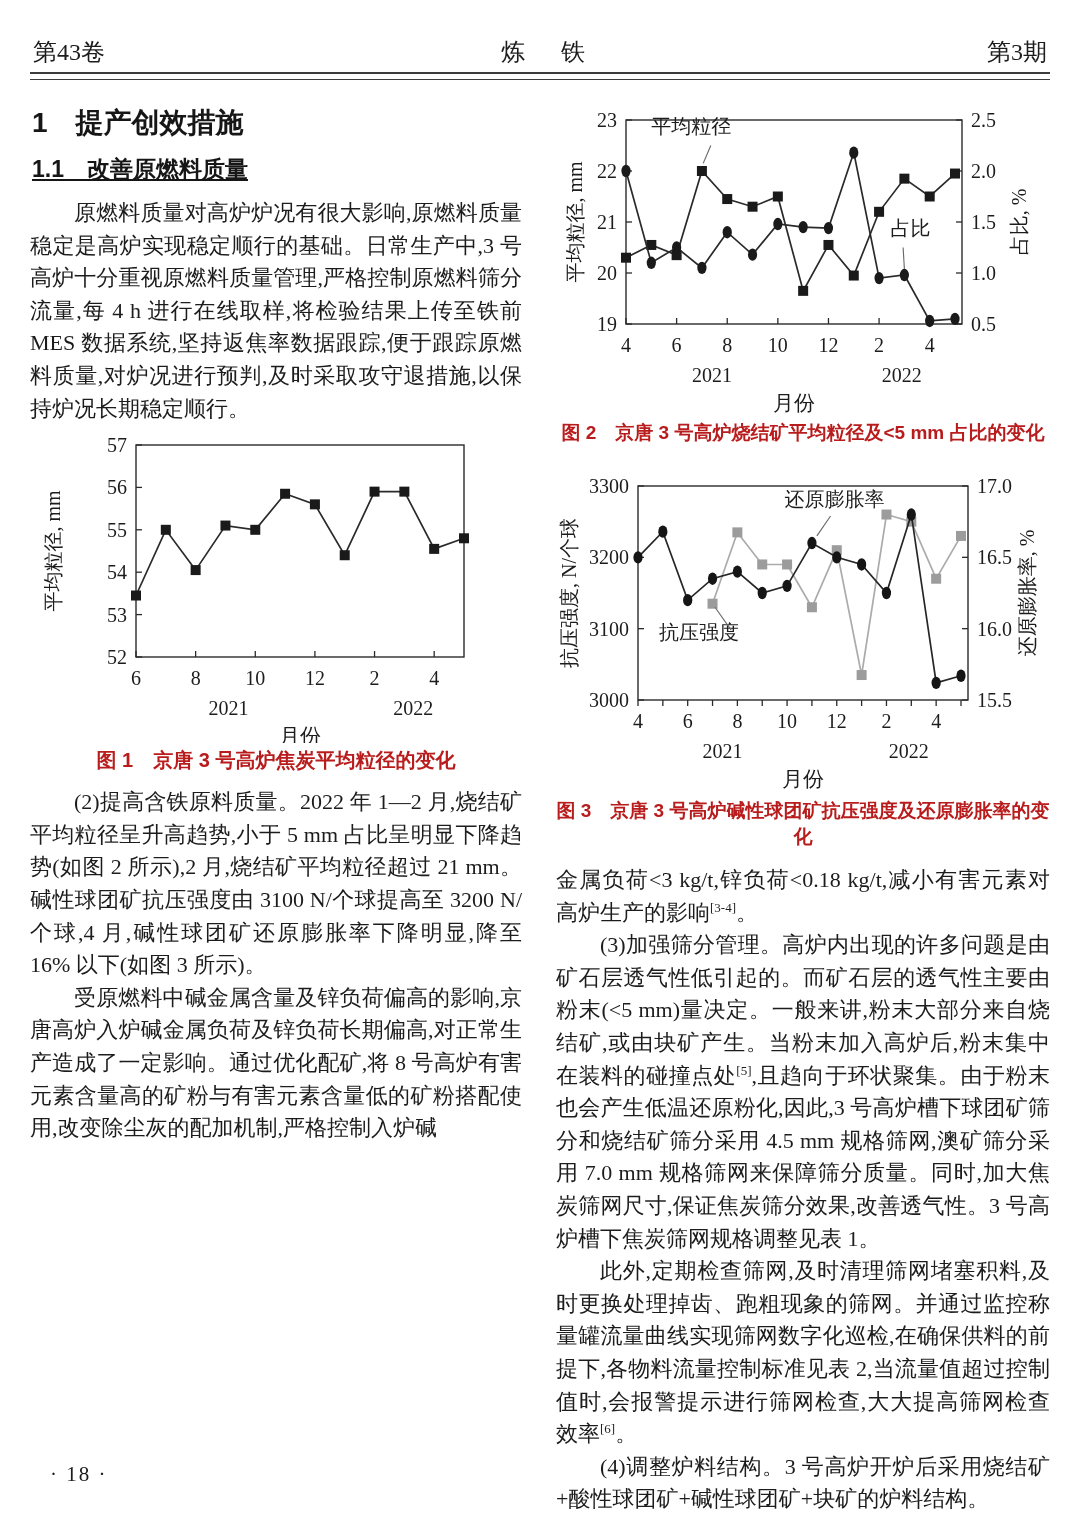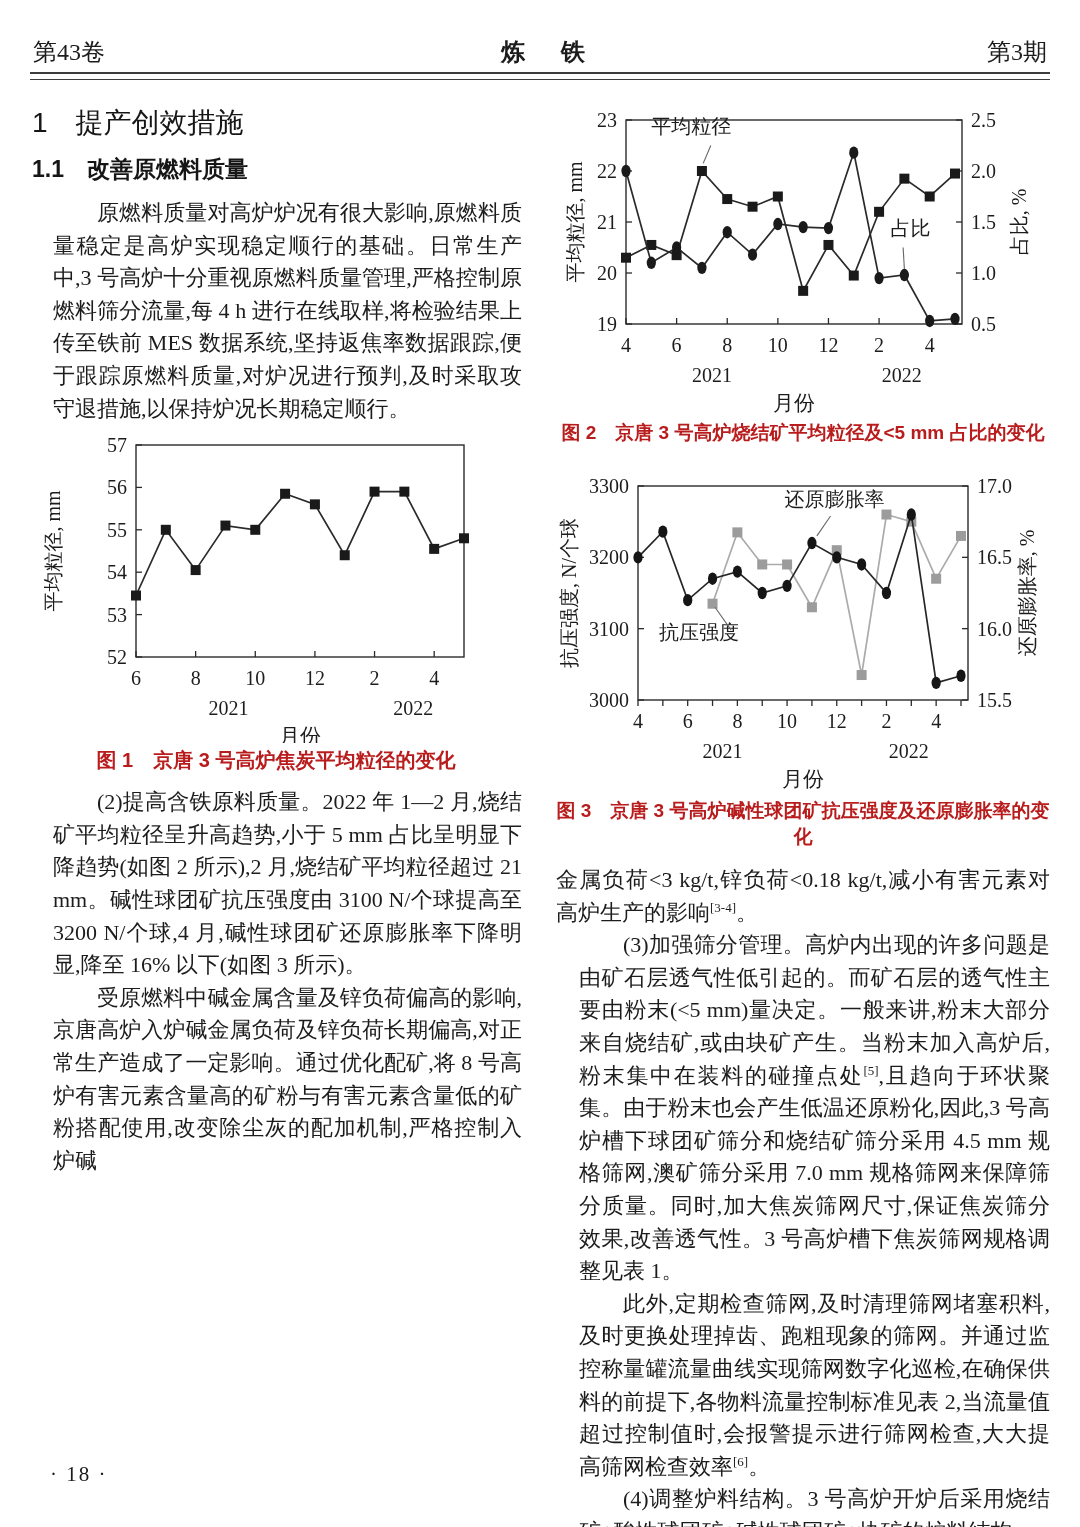--- a/index.html
+++ b/index.html
@@ -8,36 +8,36 @@
     color:#1c1c1c;
     font-family:"Liberation Serif", serif;
     overflow:hidden;
   }
   .page{position:absolute;inset:0;}
   .hdr{
     position:absolute;top:36px;left:33px;right:33px;
     display:flex;justify-content:space-between;align-items:flex-start;
     font-size:24px;
   }
-  .hdr .journal{letter-spacing:6px;font-weight:bold;}
+  .hdr .journal{letter-spacing:6px;}
   .rule{
     position:absolute;top:72px;left:30px;right:30px;height:5px;
     border-top:2.5px solid #3c3c3c;border-bottom:1.5px solid #3c3c3c;
   }
   .col{position:absolute;}
   .col-left{left:30px;top:98px;width:492px;}
   .col-right{left:556px;top:96px;width:494px;}
   h1,h2{font-family:"Liberation Sans",sans-serif;color:#161616;}
-  h1{font-size:28px;margin:6px 0 4px 2px;font-weight:normal;}
-  h2{font-size:23px;margin:12px 0 12px 2px;font-weight:bold;}
+  h1{font-size:28px;margin:6px 0 4px 2px;font-weight:bold;}
+  h2{font-size:23px;margin:12px 0 12px 2px;font-weight:bold;text-decoration:underline;}
   p.body-p{
     font-size:22px;line-height:32.6px;margin:0;
     text-align:justify;text-justify:inter-ideograph;
   }
-  p.body-p.indent{text-indent:2em;margin-left:23px;}
+  p.body-p.indent{text-indent:2em;}
   sup{font-size:13px;line-height:0;font-family:Liberation Serif, serif;}
   figure{margin:0;}
   .col-left figure{margin:10px 0 0 0;}
   .col-right figure{margin:0;}
   figcaption{
     font-family:"Liberation Sans",sans-serif;font-weight:bold;
     text-align:center;font-size:20px;color:#b91c1c;
     margin:4px 0 12px 0;
   }
   .col-right figcaption{font-size:19px;margin:4px 0 14px 0;}

